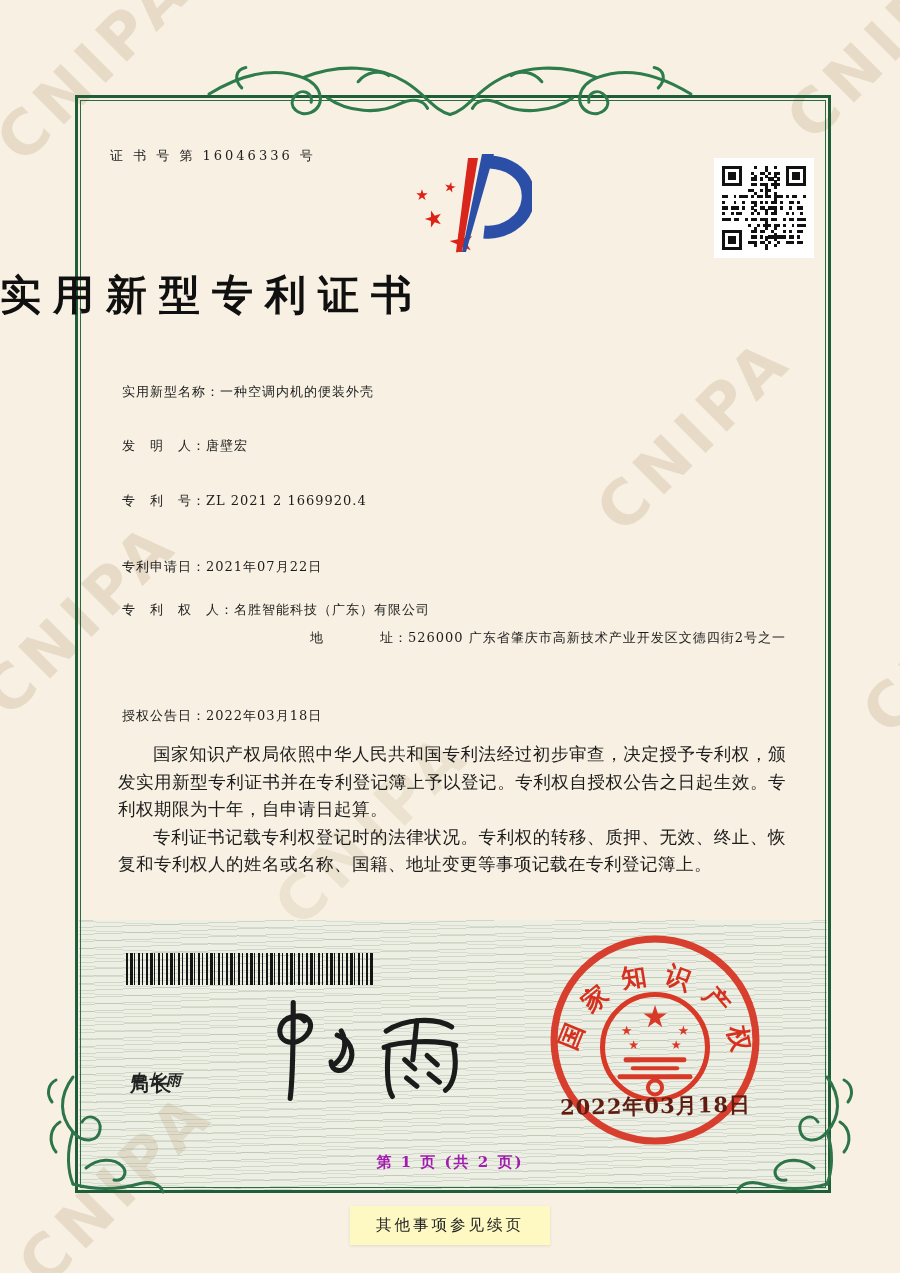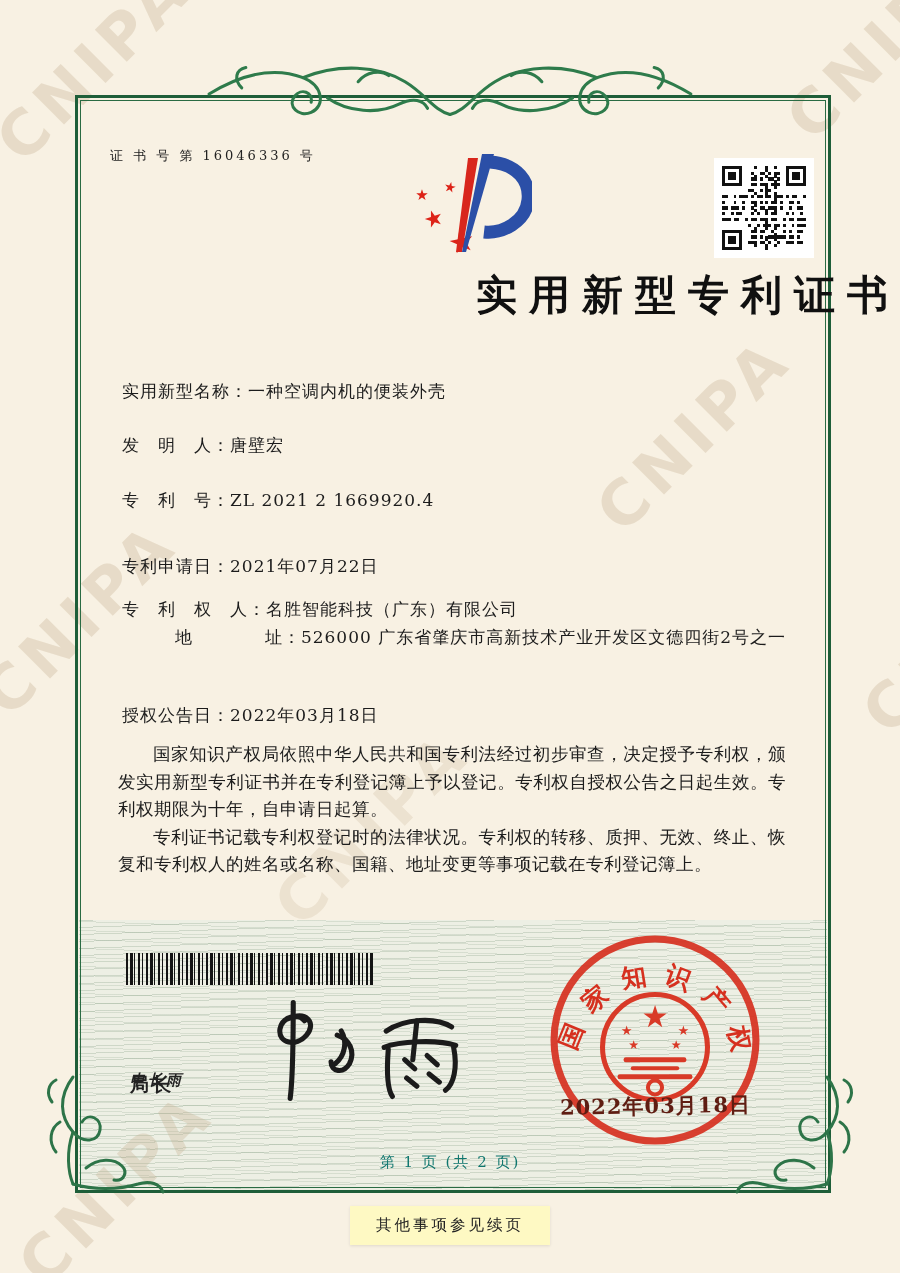--- a/index.html
+++ b/index.html
@@ -39,23 +39,23 @@
   .flourish{position:absolute;z-index:2;pointer-events:none;}
   .fl-top{left:205px;top:52px;width:490px;height:84px;}
   .fl-bl{left:38px;top:1072px;width:130px;height:150px;}
   .fl-br{left:732px;top:1072px;width:130px;height:150px;transform:scaleX(-1);}
   
   .content-item{position:absolute;z-index:3;}
   .cert-no{left:110px;top:147px;font-size:13px;letter-spacing:3px;color:#222;}
   .logo{left:388px;top:148px;width:144px;height:112px;}
   .qr{left:714px;top:158px;width:100px;height:100px;background:#fff;padding:8px;box-sizing:border-box;}
   .qr svg{width:100%;height:100%;display:block;}
-  .title{left:0;top:268px;width:100%;text-align:right;font-size:41px;font-weight:bold;
+  .title{left:0;top:268px;width:100%;text-align:left;font-size:41px;font-weight:bold;
          letter-spacing:12px;color:#101010;}
-  .frow{left:122px;font-size:17px;letter-spacing:1px;line-height:27px;width:664px;}
+  .frow{left:122px;font-size:13px;letter-spacing:1px;line-height:27px;width:664px;}
   .r1{top:378px;} .r2{top:432px;} .r3{top:487px;} .r4{top:541px;margin-top:12px;}
   .r5{top:596px;} .r6{top:624px;text-align:right;} .r7{top:702px;}
   .grant-no{position:absolute;left:336px;top:0;}
   .r7{width:700px;}
   .paras{left:118px;top:741px;width:668px;font-size:17.5px;line-height:27.5px;
          text-align:justify;letter-spacing:0.5px;}
   .paras p{margin:0;text-indent:2em;}
   .barcode{
     left:126px;top:953px;width:248px;height:32px;
     background:repeating-linear-gradient(90deg,
@@ -65,21 +65,21 @@
   }
   .director-title{left:130px;top:1030px;font-size:19px;letter-spacing:3px;font-weight:600;
     font-family:"DejaVu Sans","Liberation Sans",sans-serif;color:#222;margin-top:42px;}
   .director-name{left:130px;top:1071px;font-size:15px;letter-spacing:3px;font-weight:600;
     font-family:"DejaVu Sans","Liberation Sans",sans-serif;color:#222;font-style:italic;}
   .signature{left:235px;top:995px;width:235px;height:115px;}
   .seal{left:549px;top:934px;width:212px;height:212px;}
   .seal-date{left:560px;top:1092px;width:210px;font-size:21px;letter-spacing:1px;
     font-weight:600;color:#5f1d12;transform:rotate(-1deg);}
   .page-info{left:0;top:1153px;width:100%;text-align:center;font-size:15px;
-    letter-spacing:2px;color:#0f766e;}
+    letter-spacing:2px;color:#a21caf;font-weight:bold;}
   .cont-note{
     left:50%;top:1206px;transform:translateX(-50%);
     background:#fef9c3;box-shadow:0 1px 3px rgba(0,0,0,0.10);
     padding:9px 26px;font-size:15.5px;letter-spacing:3px;color:#222;white-space:nowrap;
   }
 </style>
 </head>
 <body>
 
 <div class="page">

